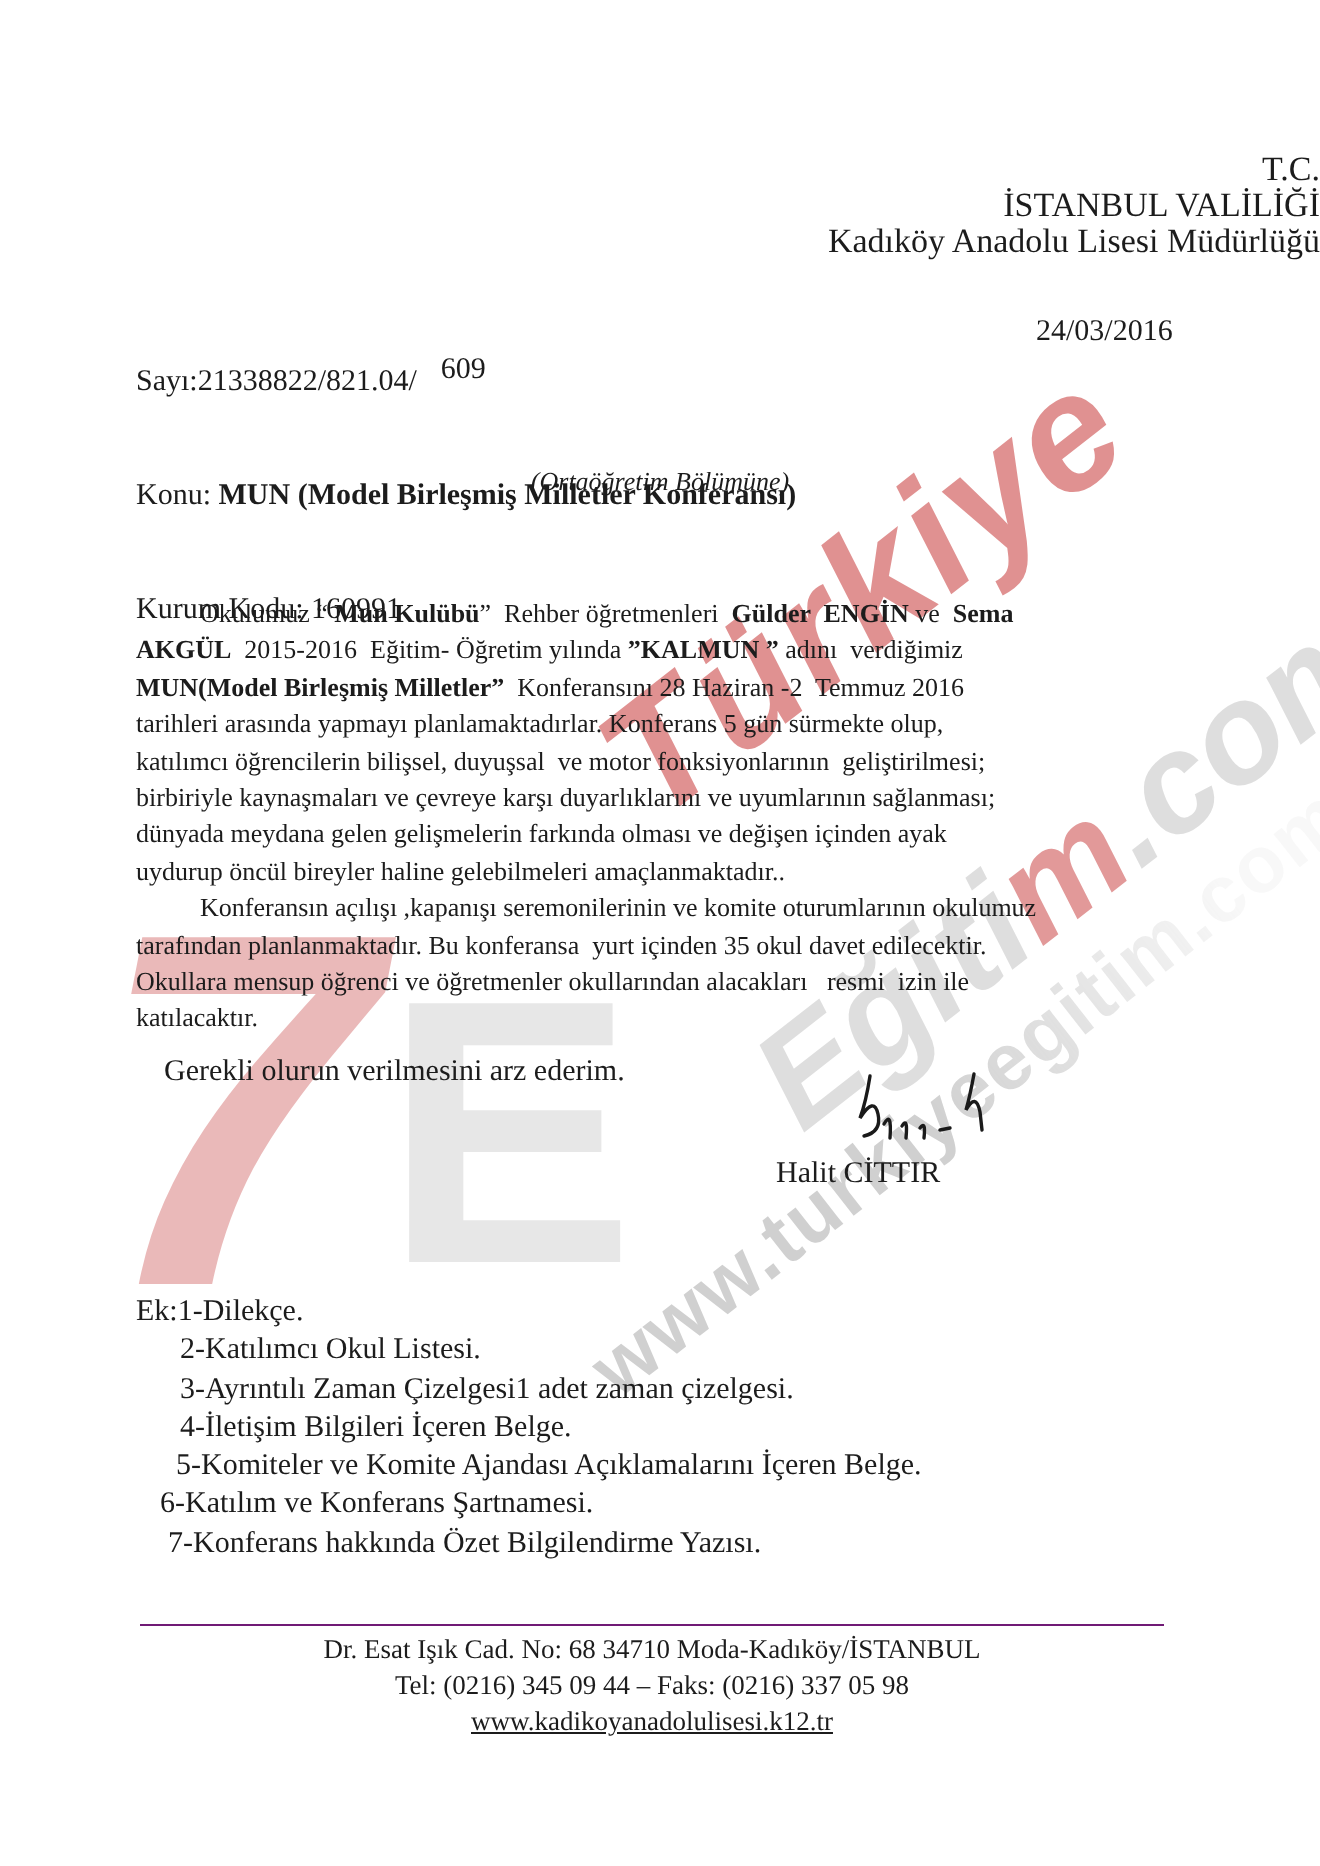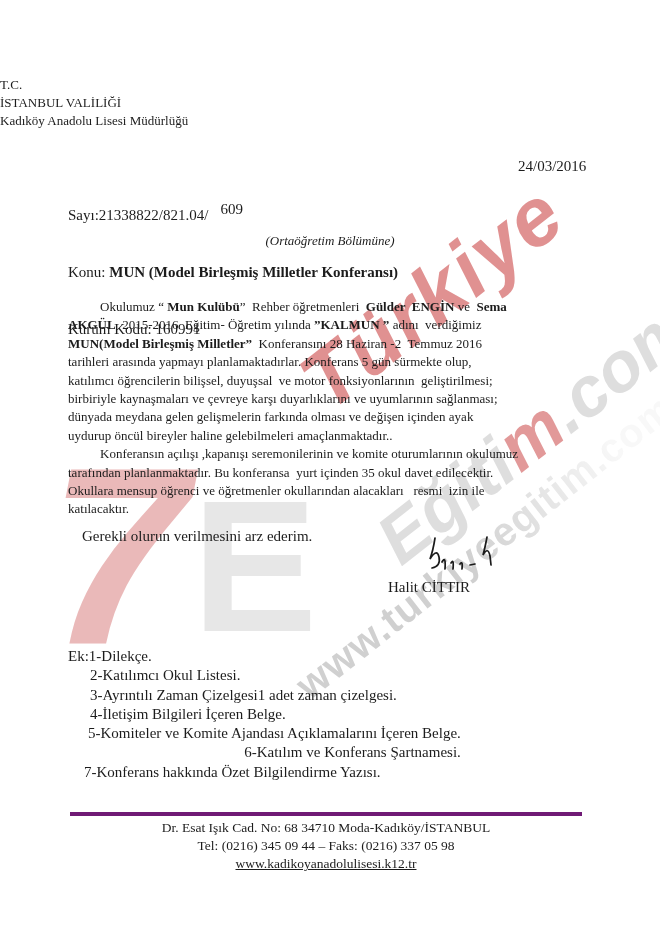--- a/index.html
+++ b/index.html
@@ -25,44 +25,44 @@
         transform:rotate(-38deg);font-size:70px;font-weight:bold;font-style:italic;
         color:rgba(176,176,176,0.42);white-space:nowrap;}
   .wm-brand-bottom .red{color:rgba(198,52,52,0.5);}
   .wm-url{position:absolute;left:250px;top:524px;width:470px;text-align:center;
         transform:rotate(-38deg);font-size:40px;font-weight:bold;letter-spacing:1px;
         color:rgba(152,152,152,0.46);white-space:nowrap;
         -webkit-mask-image:linear-gradient(to right,#000 45%,rgba(0,0,0,0.15) 85%);
         mask-image:linear-gradient(to right,#000 45%,rgba(0,0,0,0.15) 85%);}
   
   .content{position:absolute;inset:0;z-index:2;}
-  .header{position:absolute;top:76px;left:0;width:100%;text-align:left;
-          font-size:13px;line-height:18px;}
-  .meta{position:absolute;left:68px;top:168px;font-size:15px;line-height:19px;white-space:pre;}
+  .header{position:absolute;top:76px;left:0;width:100%;text-align:right;
+          font-size:17px;line-height:18px;}
+  .meta{position:absolute;left:68px;top:144px;font-size:15px;line-height:19px;white-space:pre;}
   .sayi-no{position:relative;top:-6px;margin-left:12px;}
   .doc-date{position:absolute;left:518px;top:158px;font-size:15px;}
   .address{position:absolute;top:231px;left:0;width:100%;text-align:center;line-height:19px;}
   .address .l1{font-weight:bold;font-size:15.5px;}
   .address .l2{font-size:13px;font-style:italic;}
   .body-block{position:absolute;left:68px;top:298px;width:525px;
               font-size:13px;line-height:18.4px;}
   .bline{white-space:pre;}
   .bline.ind{padding-left:32px;}
   .b{font-weight:bold;}
   .closing{position:absolute;left:52px;top:528px;padding-left:30px;font-size:15px;}
   .sig-block{position:absolute;left:388px;top:532px;width:145px;
              font-size:15px;line-height:19px;}
   .sig-scribble{display:block;margin:0 auto 2px auto;}
   .ek{position:absolute;left:68px;top:647px;font-size:15px;line-height:19.3px;}
   .ek .ekline{white-space:pre;}
   .ek .ekline:nth-child(2),.ek .ekline:nth-child(3),.ek .ekline:nth-child(4){padding-left:22px;}
   .ek .ekline:nth-child(5){padding-left:20px;}
-  .ek .ekline:nth-child(6){padding-left:12px;text-align:right;}
+  .ek .ekline:nth-child(6){padding-left:12px;}
   .ek .ekline:nth-child(7){padding-left:16px;}
-  .footer{position:absolute;left:70px;top:812px;width:512px;border-top:4px solid #701a75;
+  .footer{position:absolute;left:70px;top:812px;width:512px;border-top:1px solid #701a75;
           text-align:center;font-size:13.5px;line-height:18px;padding-top:3px;}
   .footer .site{text-decoration:underline;}
 </style>
 </head>
 <body>
 
 <div class="page">
 
   <div class="wm">
     <div class="wm-7">7</div>

